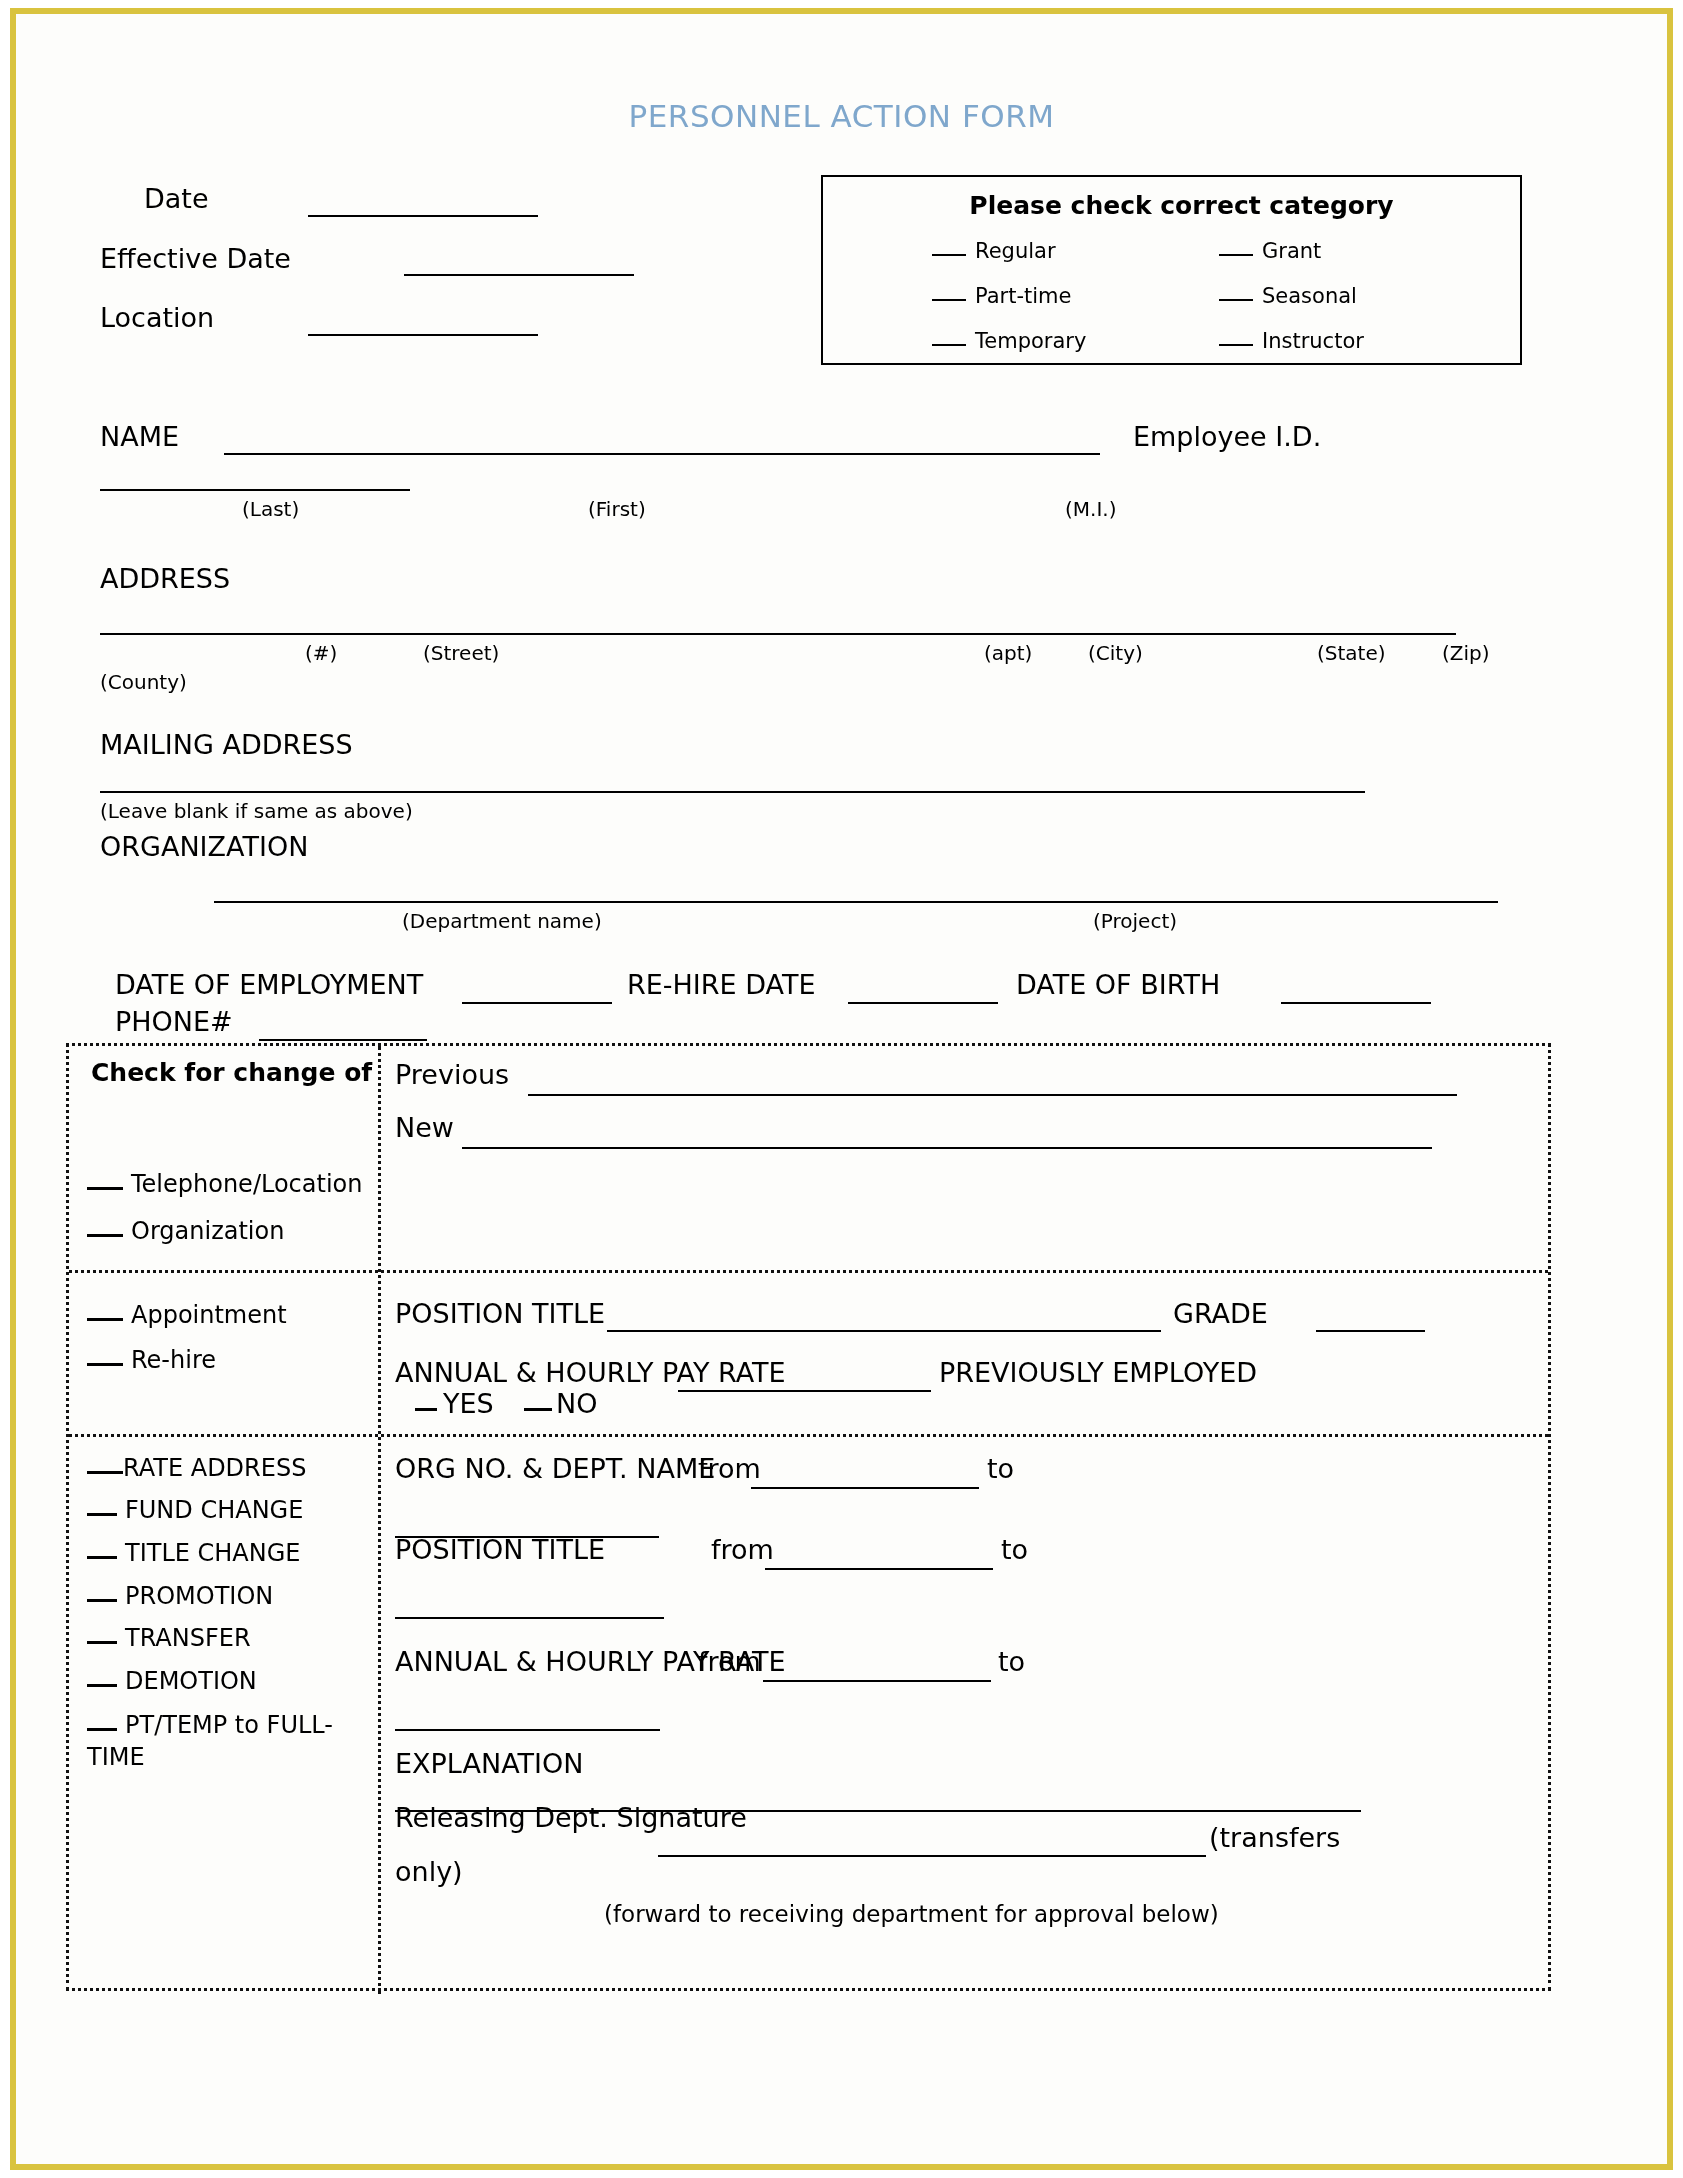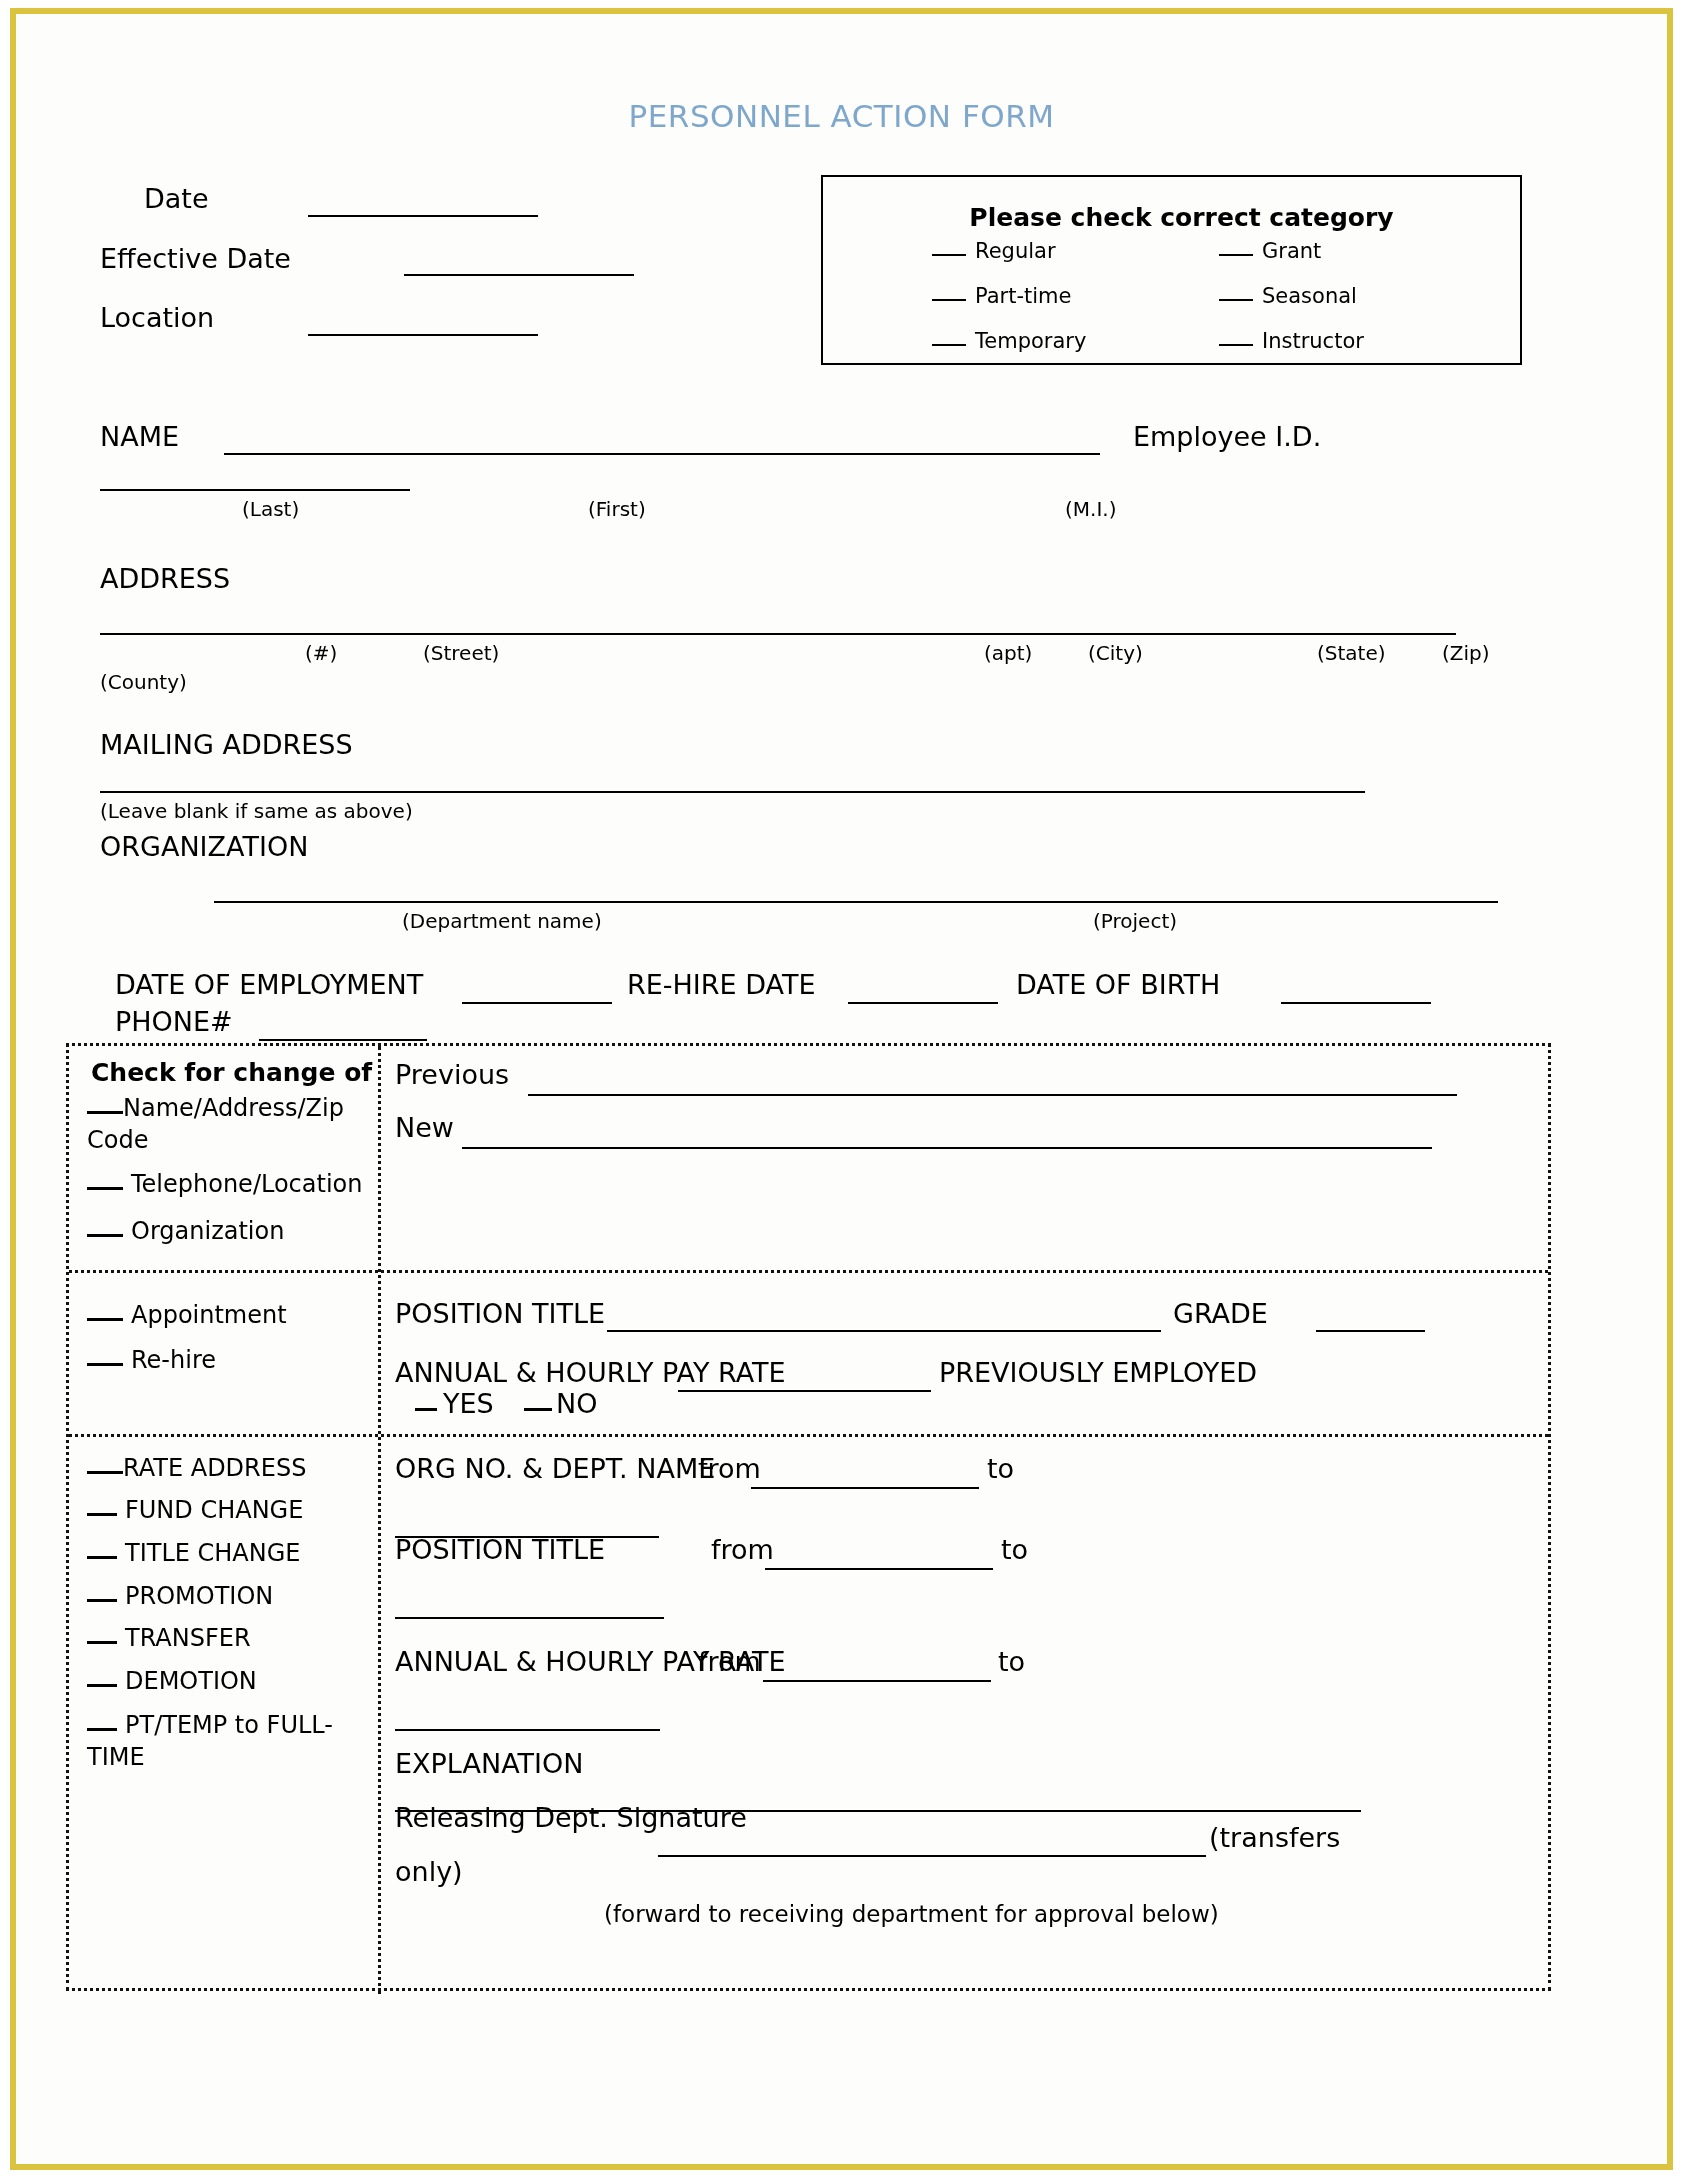--- a/index.html
+++ b/index.html
@@ -56,21 +56,21 @@
   
   #category-box{
     position:absolute;
     left:805px; top:161px;
     width:701px; height:190px;
     border:2px solid #000;
     background:#fdfdfb;
   }
   #category-title{
     text-align:center;
-    margin-top:26px;
+    margin-top:14px;
     font-size:25px;
     font-weight:bold;
     padding-left:20px;
   }
   .cat-col{ position:absolute; }
   .cat-item{
     font-size:21px;
     margin-bottom:21px;
     white-space:nowrap;
   }
@@ -205,23 +205,20 @@
   <div id="change-table">
 
     <div class="col-sep" style="left:309px; top:0; height:948px;"></div>
 
     <div class="row-sep" style="top:224px;"></div>
     <div class="row-sep" style="top:388px;"></div>
 
     <div class="cell-left" style="top:0; height:224px;">
       <div class="abs bold" style="left:22px; top:12px; font-size:25px;">Check for change of</div>
 
-      <div class="abs chk-wrap" style="left:18px; top:46px; width:272px; white-space:normal;">
-        <span class="blank-u" style="width:36px;"></span><span>Name/Address/Zip Code</span>
-      </div>
 
       <div class="abs chk" style="left:18px; top:124px;">
         <span class="blank-u" style="width:36px; margin-right:8px;"></span><span>Telephone/Location</span>
       </div>
 
       <div class="abs chk" style="left:18px; top:171px;">
         <span class="blank-u" style="width:36px; margin-right:8px;"></span><span>Organization</span>
       </div>
     </div>
 

